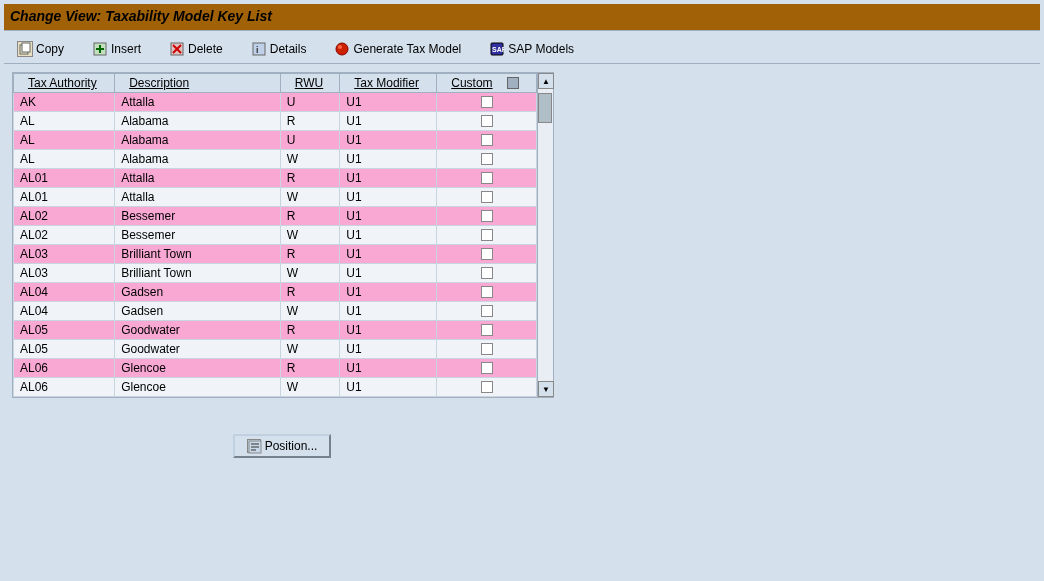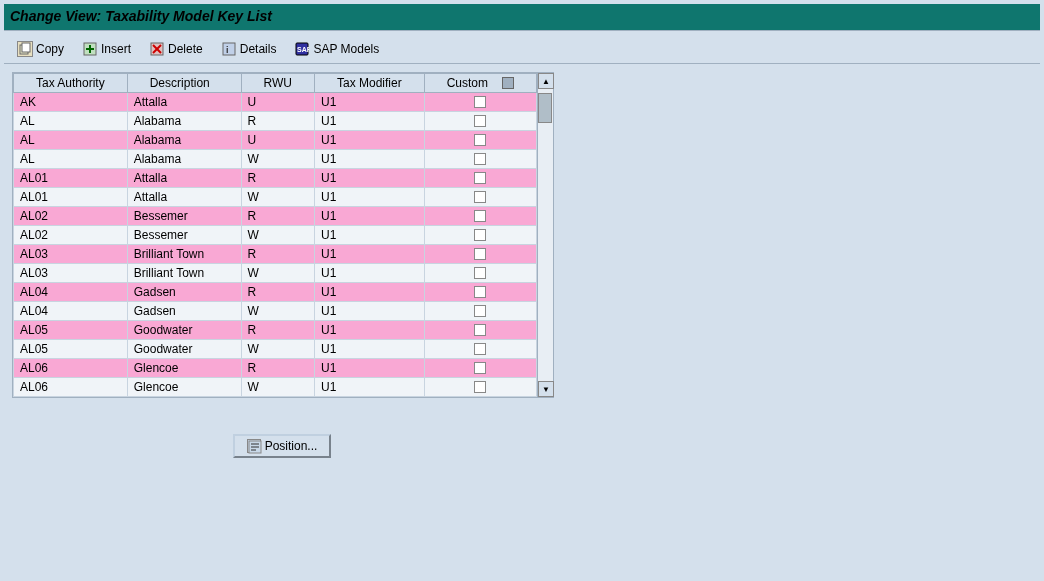--- a/index.html
+++ b/index.html
@@ -9,33 +9,33 @@
       background: #d4e0ec;
       color: #000;
     }
     .window {
       width: 1044px;
       min-height: 581px;
       background: #d4e0ec;
       padding: 4px;
     }
     .title-bar {
-      background: #0f766e;
+      background: #a16207;
       padding: 4px 6px 6px 6px;
       font-weight: bold;
       font-size: 14px;
       font-style: italic;
       color: #000;
       border-bottom: 1px solid #a0b0c0;
       margin-bottom: 4px;
     }
     .toolbar {
       display: flex;
       align-items: flex-start;
-      gap: 4px;
+      gap: 14px;
       padding: 3px 6px;
       background: #d4e0ec;
       border-bottom: 1px solid #a0b0c0;
       margin-bottom: 6px;
     }
     .toolbar-btn {
       display: flex;
       align-items: center;
       gap: 3px;
       padding: 2px 6px;
@@ -58,24 +58,25 @@
     table {
       border-collapse: collapse;
       width: 100%;
       font-size: 12px;
     }
     thead tr {
       background: #d4e0ec;
     }
     thead th {
       border: 1px solid #a0b0c0;
-      padding: 2px 22px;
+      padding: 2px 14px;
       text-align: left;
       font-weight: normal;
       white-space: nowrap;
+      text-decoration: underline;
     }
     tbody tr {
       background: #f9a8d4;
     }
     tbody tr:nth-child(even) {
       background: #f0f4f8;
     }
     tbody td {
       border: 1px solid #c8d4e0;
       padding: 2px 6px;
@@ -212,20 +213,29 @@
     <button class="toolbar-btn">
       <span class="toolbar-icon">
         <svg width="14" height="14" viewBox="0 0 14 14">
           <rect x="1" y="1" width="12" height="12" fill="#c0d0e8" stroke="#666" stroke-width="1"></rect>
           <text x="4" y="11" font-size="9" fill="#333" font-weight="bold">i</text>
         </svg>
       </span>
       <span>Details</span>
     </button>
 
+    <button class="toolbar-btn">
+      <span class="toolbar-icon">
+        <svg width="14" height="14" viewBox="0 0 14 14">
+          <circle cx="7" cy="7" r="6" fill="#cc2200" stroke="#800" stroke-width="1"></circle>
+          <circle cx="5" cy="5" r="2" fill="#ff6644"></circle>
+        </svg>
+      </span>
+      <span>Generate Tax Model</span>
+    </button>
 
     <button class="toolbar-btn">
       <span class="toolbar-icon">
         <svg width="14" height="14" viewBox="0 0 14 14">
           <rect x="1" y="1" width="12" height="12" fill="#3030a0" stroke="#000" stroke-width="1" rx="1"></rect>
           <text x="2" y="10" font-size="7" fill="#fff" font-weight="bold">SAP</text>
         </svg>
       </span>
       <span>SAP Models</span>
     </button>

